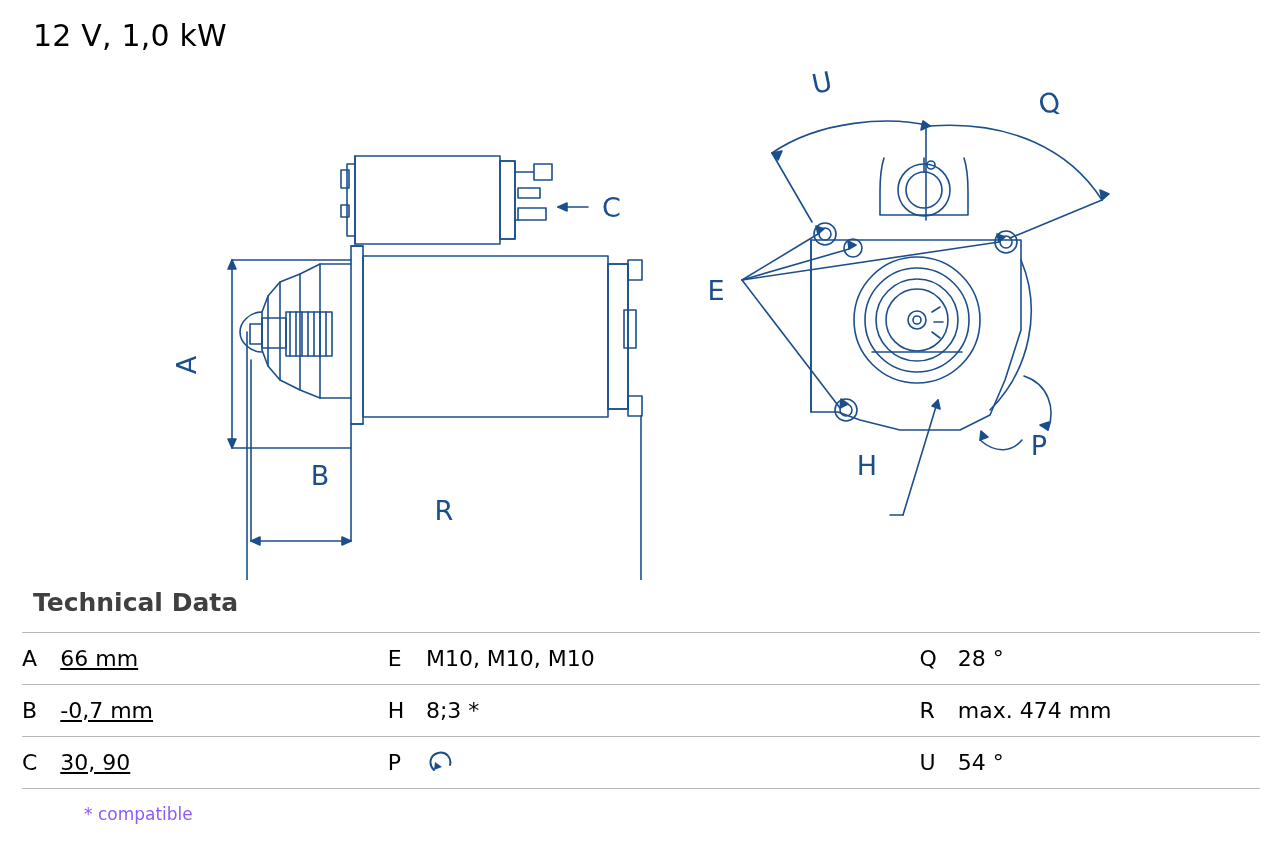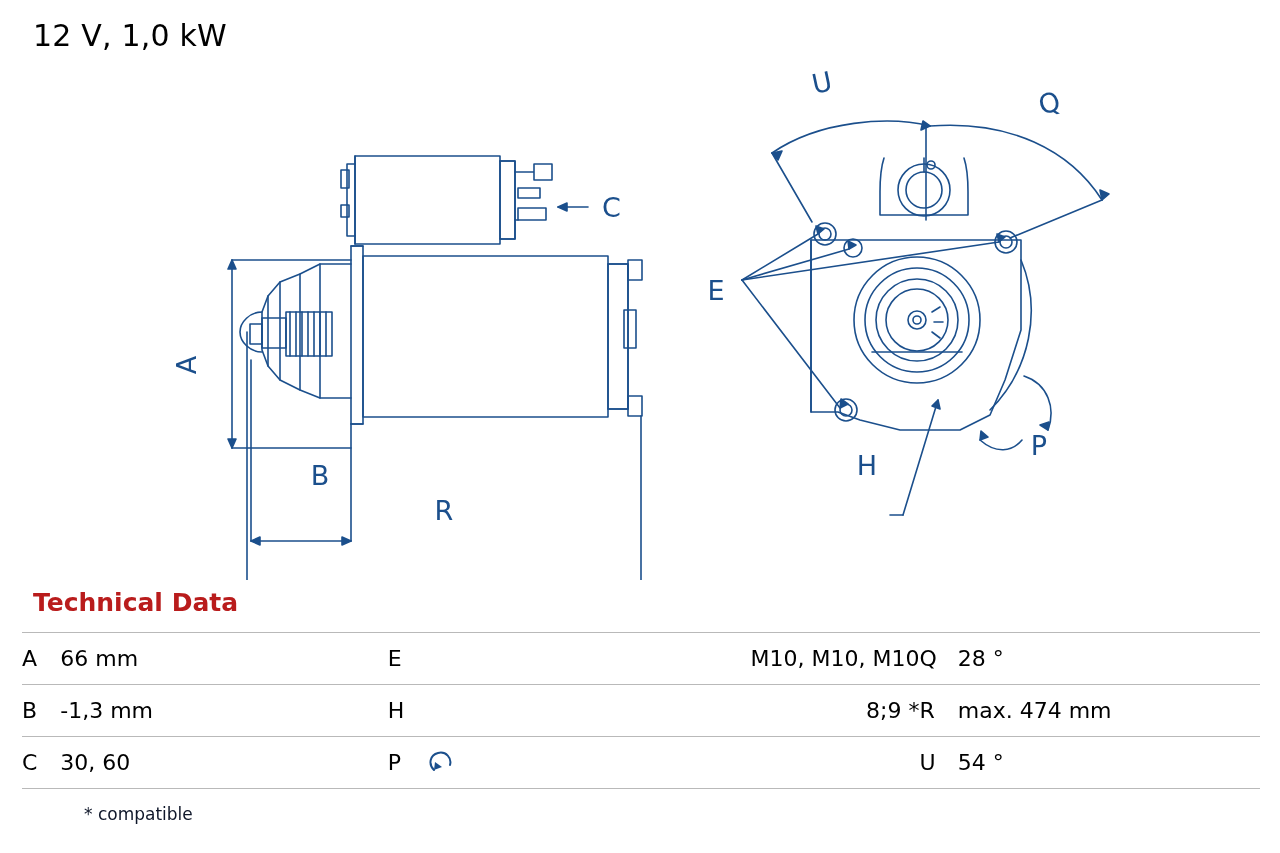--- a/index.html
+++ b/index.html
@@ -36,21 +36,21 @@
     top: 60px;
     width: 1280px;
     height: 520px;
   }
   .tech-title {
     position: absolute;
     left: 33px;
     top: 588px;
     font-size: 25px;
     font-weight: bold;
-    color: #b91c1c;
+    color: #404040;
   }
   .table-wrap {
     position: absolute;
     left: 22px;
     top: 632px;
     width: 1238px;
   }
   table.tech {
     border-collapse: collapse;
     width: 1238px;
@@ -66,30 +66,30 @@
     color: #000;
   }
   td.key {
     width: 38px;
     padding-left: 16px;
     text-align: left;
   }
   td.val {
     padding-left: 14px;
   }
-  td.val-a { width: 325px; }
-  td.val-b { width: 490px; text-align: right; }
+  td.val-a { width: 325px; text-decoration: underline; }
+  td.val-b { width: 490px; }
   td.val-c { width: 300px; }
   td.key-a { width: 38px; }
   .footnote {
     position: absolute;
     left: 84px;
     top: 804px;
     font-size: 17px;
-    color: #0f172a;
+    color: #8b5cf6;
   }
   .rot-icon svg { display: block; }
 </style>
 </head>
 <body>
 
 <div class="page">
 
   <div class="title">12 V, 1,0 kW</div>
 
@@ -261,29 +261,29 @@
         <tr>
           <td class="key key-a">A</td>
           <td class="val val-a">66 mm</td>
           <td class="key">E</td>
           <td class="val val-b">M10, M10, M10</td>
           <td class="key">Q</td>
           <td class="val val-c">28 °</td>
         </tr>
         <tr>
           <td class="key key-a">B</td>
-          <td class="val val-a">-1,3 mm</td>
+          <td class="val val-a">-0,7 mm</td>
           <td class="key">H</td>
-          <td class="val val-b">8;9 *</td>
+          <td class="val val-b">8;3 *</td>
           <td class="key">R</td>
           <td class="val val-c">max. 474 mm</td>
         </tr>
         <tr>
           <td class="key key-a">C</td>
-          <td class="val val-a">30, 60</td>
+          <td class="val val-a">30, 90</td>
           <td class="key">P</td>
           <td class="val val-b">
             <span class="rot-icon">
               <svg width="30" height="30" viewBox="0 0 30 30">
                 <path d="M8 22 C 2 16 4 7 12 5 C 20 3 26 10 24 17" fill="none" stroke="#1b4f8c" stroke-width="2" stroke-linecap="round"></path>
                 <path d="M8 22 l1 -8 l7 5 z" fill="#1b4f8c"></path>
               </svg>
             </span>
           </td>
           <td class="key">U</td>

